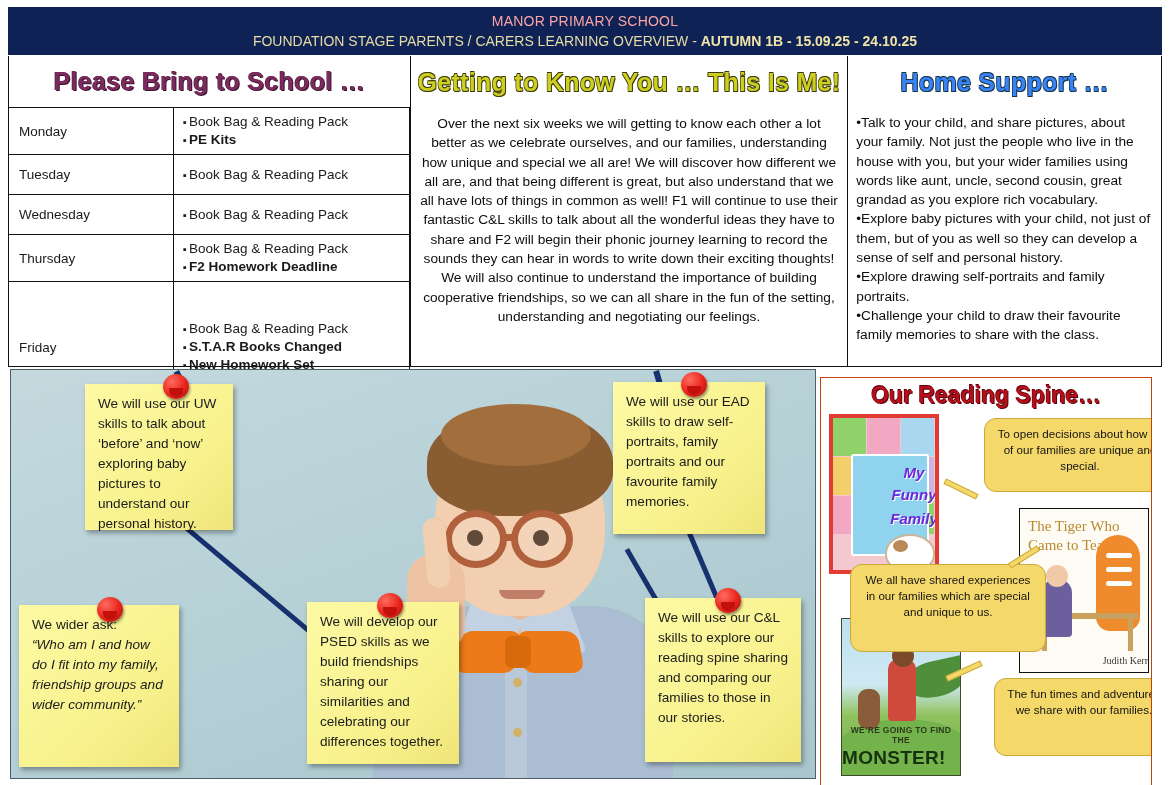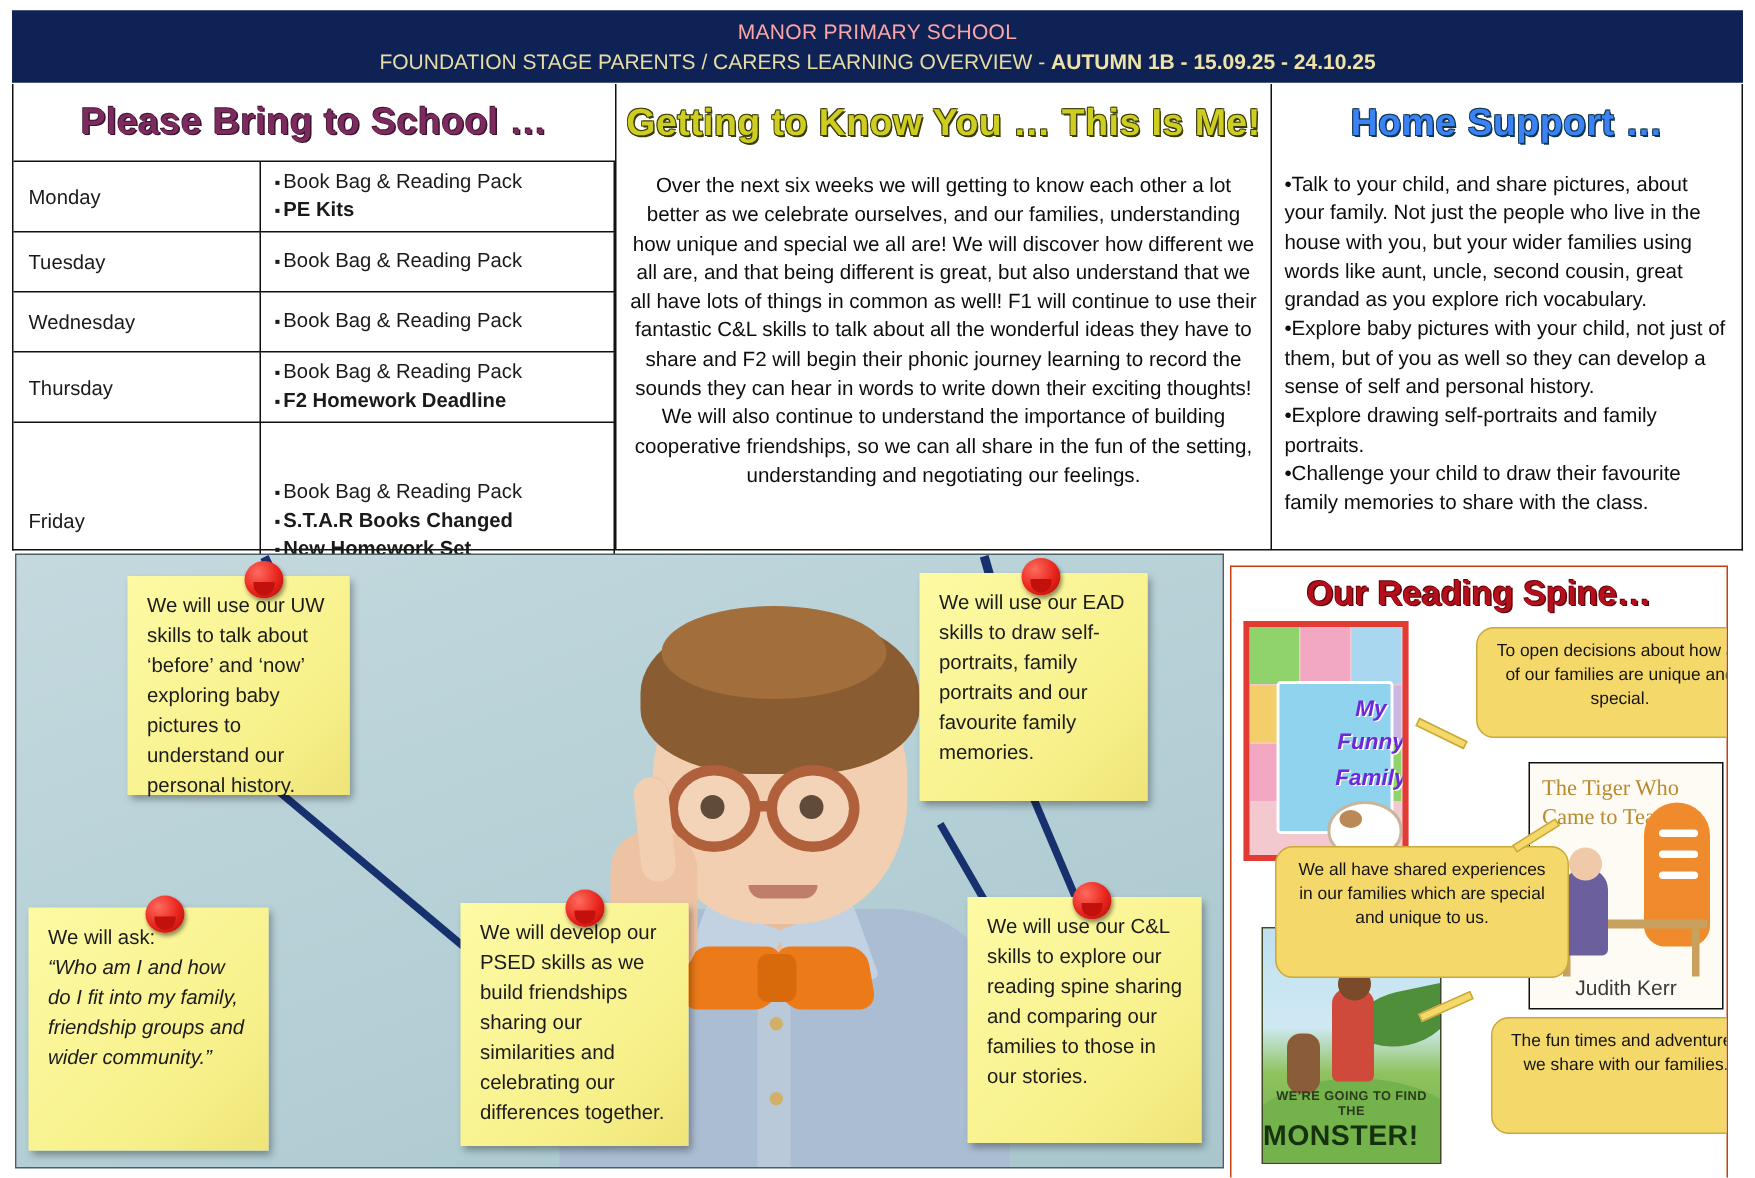--- a/index.html
+++ b/index.html
@@ -164,21 +164,21 @@
   
   .b2{left:198px;top:130px;width:130px;height:165px;border:1.5px solid #111;background:#fdfbf4;}
   .b2 .t{position:absolute;left:8px;top:8px;width:92px;color:#b98a2e;font-family:"Liberation Serif",serif;font-size:15px;line-height:19px;}
   .b2 .tiger{position:absolute;left:76px;top:26px;width:44px;height:96px;background:#ef8b2c;border-radius:22px 22px 14px 14px;}
   .b2 .tstripe{position:absolute;width:26px;height:5px;background:#fff;border-radius:3px;left:86px;}
   .b2 .girl{position:absolute;left:22px;top:70px;width:30px;height:58px;background:#6b5f9e;border-radius:14px 14px 4px 4px;}
   .b2 .ghead{position:absolute;left:26px;top:56px;width:22px;height:22px;border-radius:50%;background:#f0c9a8;}
   .b2 .table{position:absolute;left:14px;top:104px;width:104px;height:6px;background:#c8a15f;}
   .b2 .leg1,.b2 .leg2{position:absolute;top:110px;width:5px;height:32px;background:#c8a15f;}
   .b2 .leg1{left:22px;} .b2 .leg2{left:108px;}
-  .b2 .auth{position:absolute;left:0;bottom:6px;width:100%;text-align:center;font-family:Liberation Sans, sans-serif;font-size:14px;color:#3a3a3a;}
+  .b2 .auth{position:absolute;left:0;bottom:6px;width:100%;text-align:right;font-family:Liberation Serif, serif;font-size:10px;color:#3a3a3a;}
 
   
   .b3{left:20px;top:240px;width:120px;height:158px;border:1.5px solid #3c4a2a;background:linear-gradient(#bfe0f0 0%,#cfe9f3 42%,#8fc25e 62%,#6fae47 100%);}
   .b3 .hill{position:absolute;left:-10px;bottom:-18px;width:144px;height:74px;background:#74b24c;border-radius:50%;}
   .b3 .kid{position:absolute;left:46px;top:40px;width:28px;height:62px;background:#d04a3c;border-radius:10px 10px 4px 4px;}
   .b3 .kidh{position:absolute;left:50px;top:26px;width:22px;height:22px;border-radius:50%;background:#7a4a2a;}
   .b3 .cap{position:absolute;left:47px;top:22px;width:28px;height:10px;border-radius:6px 6px 0 0;background:#4a5f72;}
   .b3 .pal{position:absolute;right:-6px;top:42px;width:62px;height:36px;background:#4f8f3a;border-radius:50% 0 50% 50%;transform:rotate(-12deg);}
   .b3 .small{position:absolute;left:16px;top:70px;width:22px;height:40px;background:#8a5c3a;border-radius:9px;}
   .b3 .t1{position:absolute;left:0;bottom:30px;width:100%;text-align:center;font-size:8.5px;font-weight:bold;color:#2b3b1c;letter-spacing:.3px;}
@@ -295,21 +295,21 @@
     <div class="line" style="left:628px;top:38px;width:262px;height:5px;transform:rotate(67deg);"></div>
     <div class="line" style="left:618px;top:178px;width:104px;height:5px;transform:rotate(60deg);"></div>
 
     <div class="note grad" style="left:74px;top:14px;width:148px;height:146px;">
       <div class="pin" style="left:78px;top:-10px;"></div>
       <span>We will use our UW skills to talk about ‘before’ and ‘now’ exploring baby pictures to understand our personal history.</span>
     </div>
 
     <div class="note grad" style="left:8px;top:235px;width:160px;height:162px;">
       <div class="pin" style="left:78px;top:-8px;"></div>
-      <div>We will ask:</div>
+      <div>We wider ask:</div>
       <div class="it">“Who am I and how do I fit into my family, friendship groups and wider community.”</div>
     </div>
 
     <div class="note grad" style="left:296px;top:232px;width:152px;height:162px;">
       <div class="pin" style="left:70px;top:-9px;"></div>
       <span>We will develop our PSED skills as we build friendships sharing our similarities and celebrating our differences together.</span>
     </div>
 
     <div class="note grad" style="left:602px;top:12px;width:152px;height:152px;">
       <div class="pin" style="left:68px;top:-10px;"></div>

